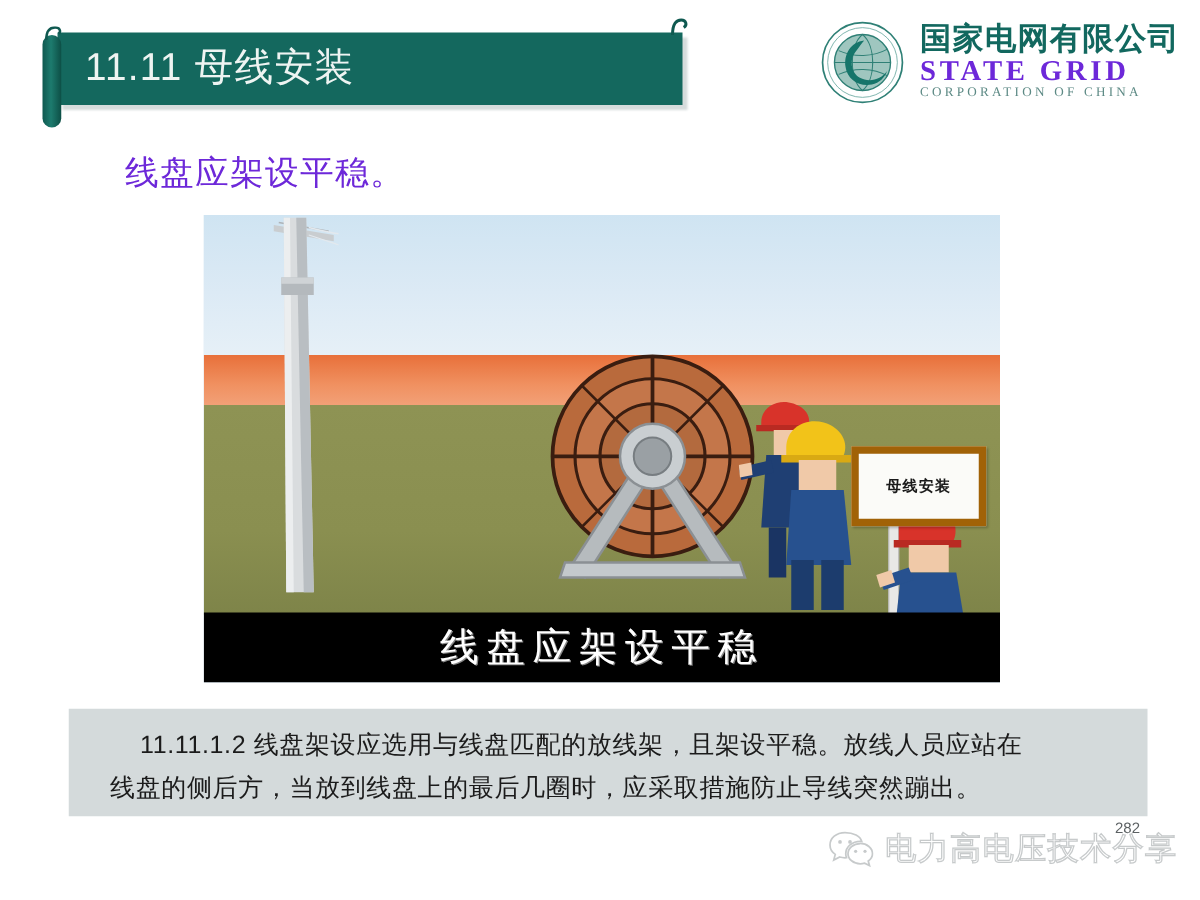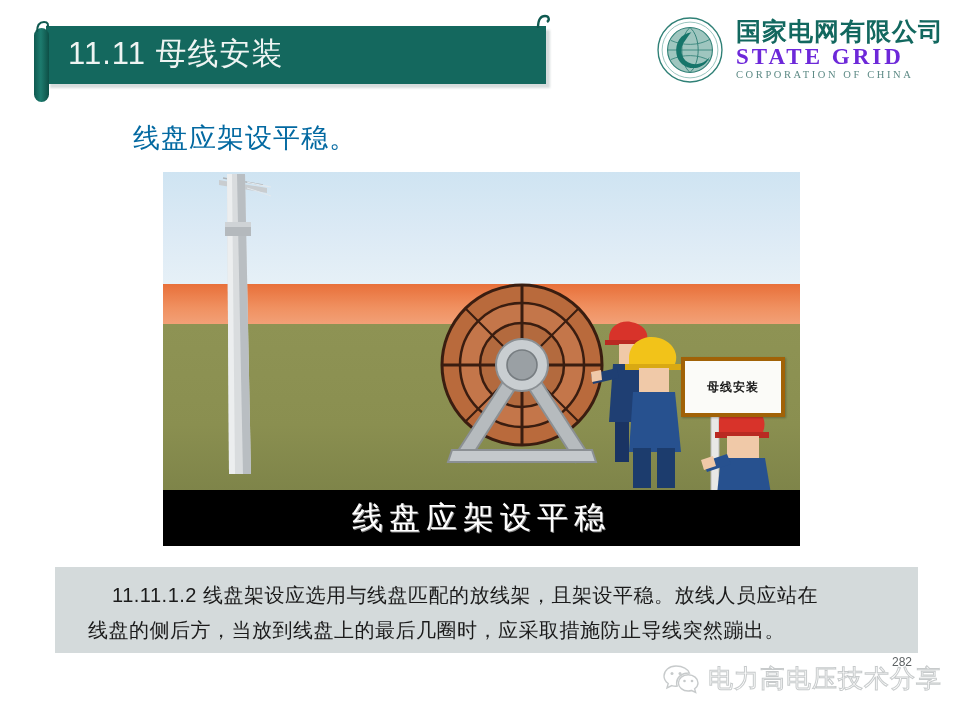--- a/index.html
+++ b/index.html
@@ -118,25 +118,24 @@
     white-space: nowrap;
     font-family: "Liberation Serif", "DejaVu Serif", serif;
   }
 
   
   .lead-text {
     position: absolute;
     left: 100px;
     top: 120px;
     font-size: 27px;
-    color: #0369a1;
+    color: #6d28d9;
     letter-spacing: 1px;
     white-space: nowrap;
     font-family: "Liberation Sans", "DejaVu Sans", sans-serif;
-    margin-left: 33px;
   }
 
   
   .photo {
     position: absolute;
     left: 163px;
     top: 172px;
     width: 637px;
     height: 374px;
     overflow: hidden;
@@ -342,21 +341,21 @@
           <path d="M130,156 L174,156 L180,192 L126,192 Z" fill="#27518f"></path>
           <path d="M112,160 L136,152 L140,162 L116,170 Z" fill="#27518f"></path>
           <path d="M110,158 L122,154 L125,164 L113,168 Z" fill="#f0c9a8"></path>
         </g>
       </svg>
 
       <div style="position:absolute;left:678px;top:0;"></div>
     </div>
 
     <div style="position:absolute; left:518px; top:185px; width:96px; height:52px;
-                background:#fbfbf8; border:4px solid #a16207; display:flex;
+                background:#fbfbf8; border:6px solid #a16207; display:flex;
                 align-items:center; justify-content:center; box-shadow:1px 1px 2px rgba(0,0,0,.25);">
       <span style="font-size:12px; font-weight:bold; color:#1a1a1a; letter-spacing:1px;
                    font-family:'Liberation Serif','DejaVu Serif',serif;">母线安装</span>
     </div>
 
     <div class="caption-bar">
       <span class="caption-text">线盘应架设平稳</span>
     </div>
   </div>
 

